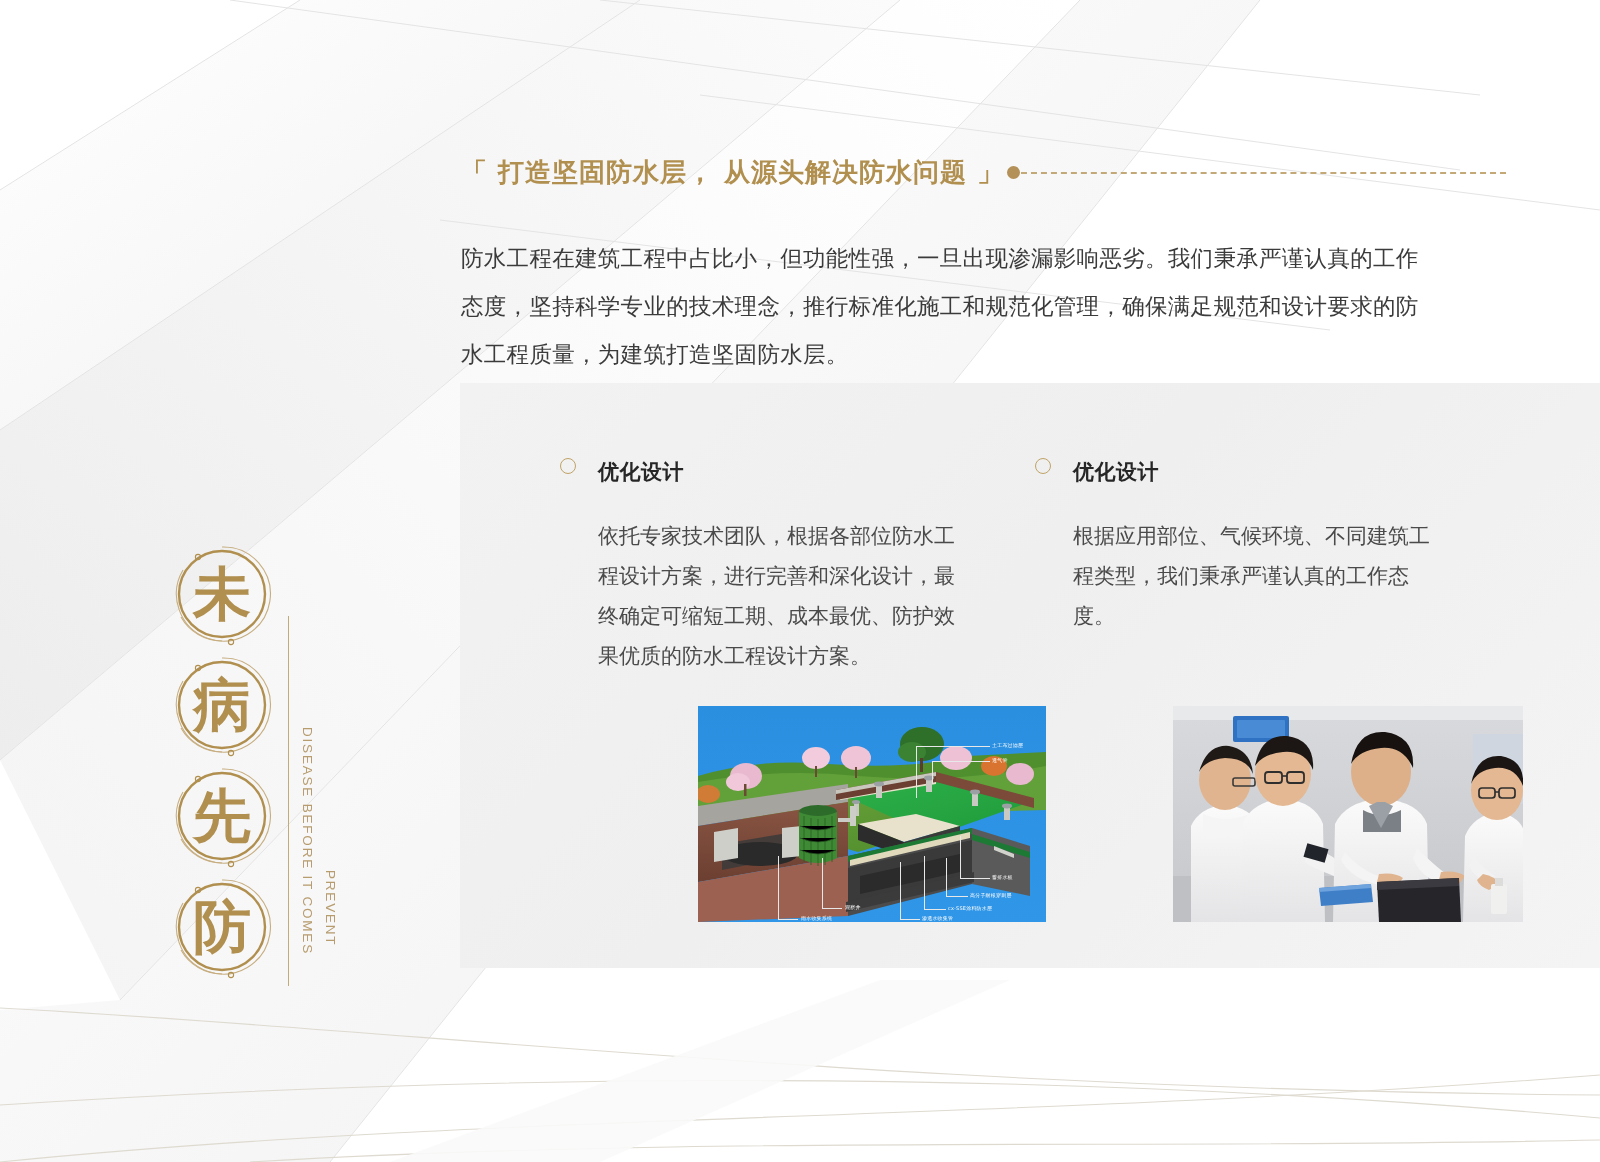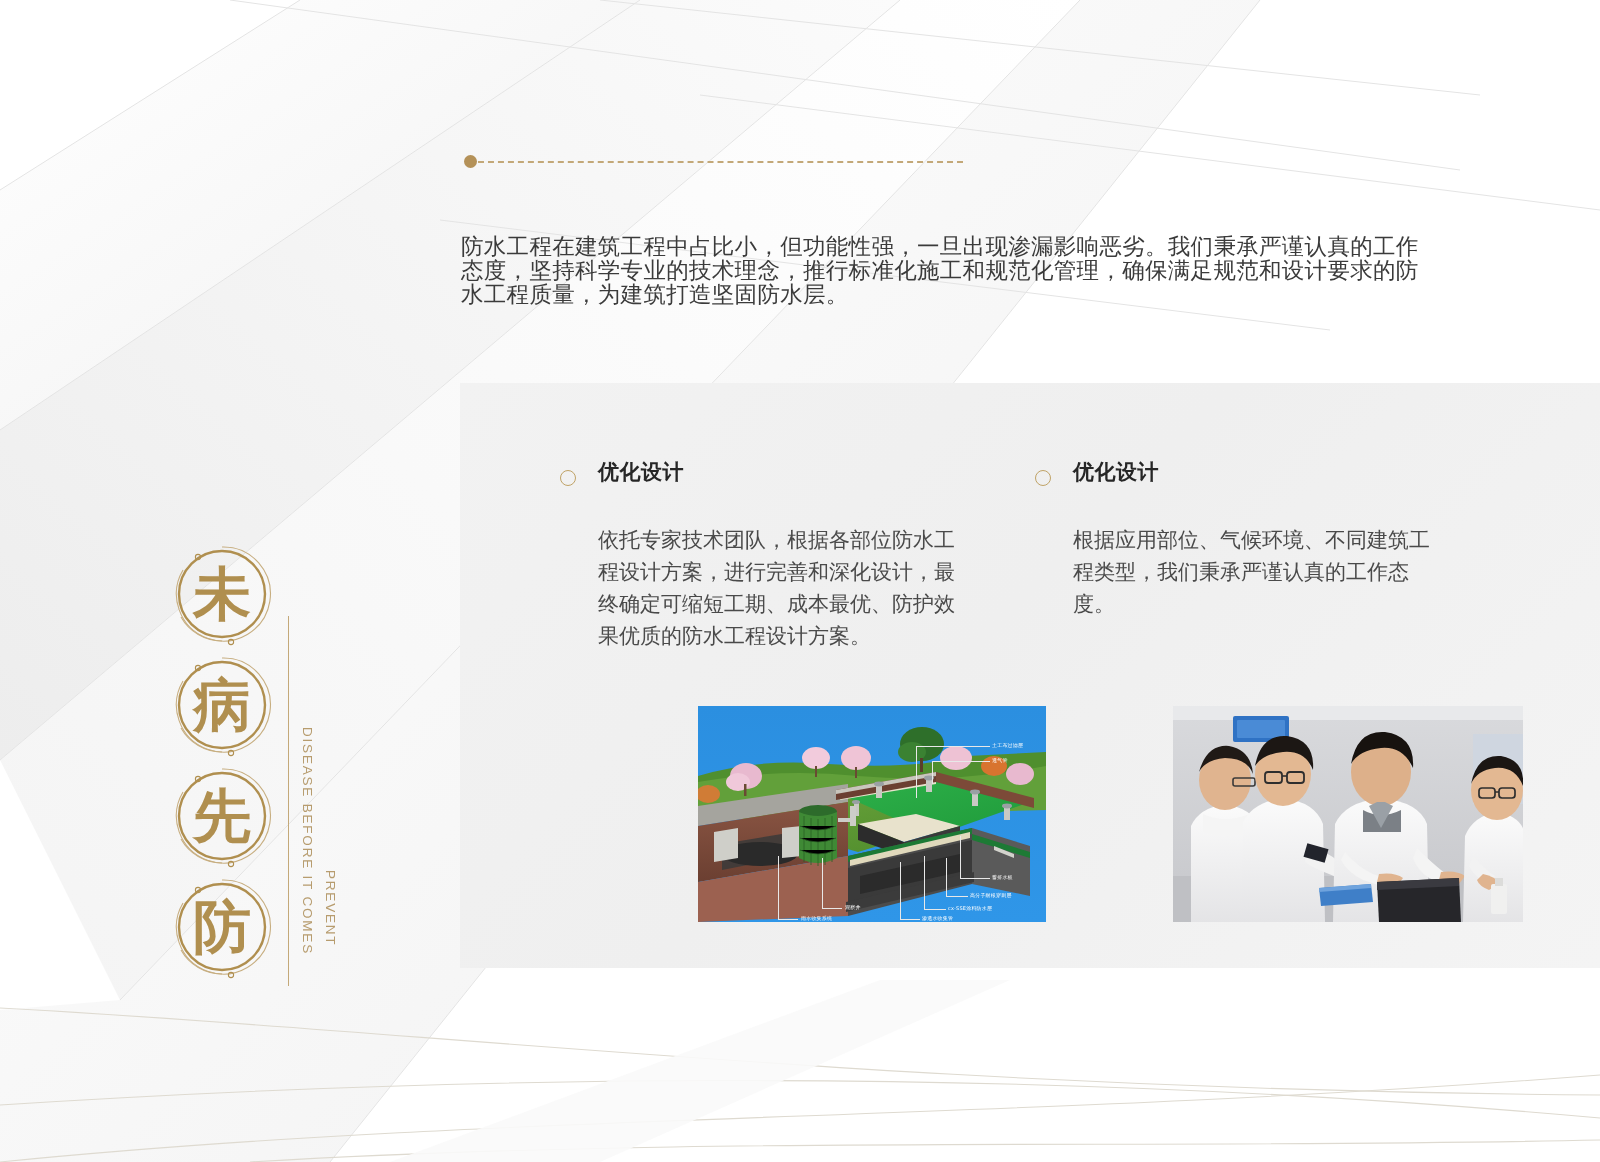--- a/index.html
+++ b/index.html
@@ -65,49 +65,48 @@
     width:13px; height:13px; border-radius:50%; background:#b49158;
     margin-left:3px; flex:none;
   }
   #title-dash {
     height:0; border-top:2px dashed #c3a878;
     width:485px; margin-left:1px;
   }
 
   #header-body {
     position:absolute; left:461px; top:234px; width:975px; z-index:4;
-    font-size:22.5px; line-height:24px; color:#3b3b3b;
+    font-size:22.5px; line-height:48px; color:#3b3b3b;
     font-family:"DejaVu Sans","Liberation Sans",sans-serif;
     letter-spacing:0.3px;
   }
 
   
   #content-panel {
     position:absolute; left:460px; top:383px; width:1140px; height:585px; z-index:2;
     background:linear-gradient(135deg,#f2f2f2 0%,#efefef 45%,#f4f4f4 100%);
   }
 
   .col { position:absolute; top:0; }
   #col-0 { left:100px; width:420px; }
   #col-1 { left:575px; width:420px; }
 
-  .col-head { position:absolute; top:75px; left:0; display:flex; align-items:flex-end; }
+  .col-head { position:absolute; top:75px; left:0; display:flex; align-items:flex-start; }
   .head-circle {
     width:16px; height:16px; border-radius:50%;
     border:1.5px solid #c0a367; background:transparent; flex:none;
   }
   .head-text {
     margin-left:22px; font-size:21px; font-weight:bold; color:#262626;
     font-family:"DejaVu Sans","Liberation Sans",sans-serif; letter-spacing:0.5px;
   }
   .col-desc {
     position:absolute; top:133px; left:38px; width:368px;
-    font-size:21px; line-height:32px; color:#4a4a4a;
+    font-size:21px; line-height:40px; color:#4a4a4a;
     font-family:"DejaVu Sans","Liberation Sans",sans-serif;
-    margin-top:8px;
   }
 
   .col-figure { position:absolute; left:138px; top:323px; width:350px; height:216px; }
 
   
   #figure-diagram { position:relative; width:348px; height:216px; overflow:hidden; }
   .diag-label {
     position:absolute; color:#ffffff; font-size:5px;
     font-family:"DejaVu Sans","Liberation Sans",sans-serif;
     white-space:nowrap; letter-spacing:0.2px;
@@ -206,20 +205,21 @@
     </svg>
     <span class="badge-char">防</span>
   </div>
 
   <div id="brand-divider"></div>
   <span class="vert-en" id="vert-disease">DISEASE BEFORE IT COMES</span>
   <span class="vert-en" id="vert-prevent">PREVENT</span>
 </div>
 
 <div id="header-title">
+  <span class="ht-text">「 打造坚固防水层， 从源头解决防水问题 」</span>
   <span id="title-dot"></span>
   <span id="title-dash"></span>
 </div>
 
 <p id="header-body">防水工程在建筑工程中占比小，但功能性强，一旦出现渗漏影响恶劣。我们秉承严谨认真的工作态度，坚持科学专业的技术理念，推行标准化施工和规范化管理，确保满足规范和设计要求的防水工程质量，为建筑打造坚固防水层。</p>
 
 <div id="content-panel">
 
   <div class="col" id="col-0">
     <div class="col-head">

